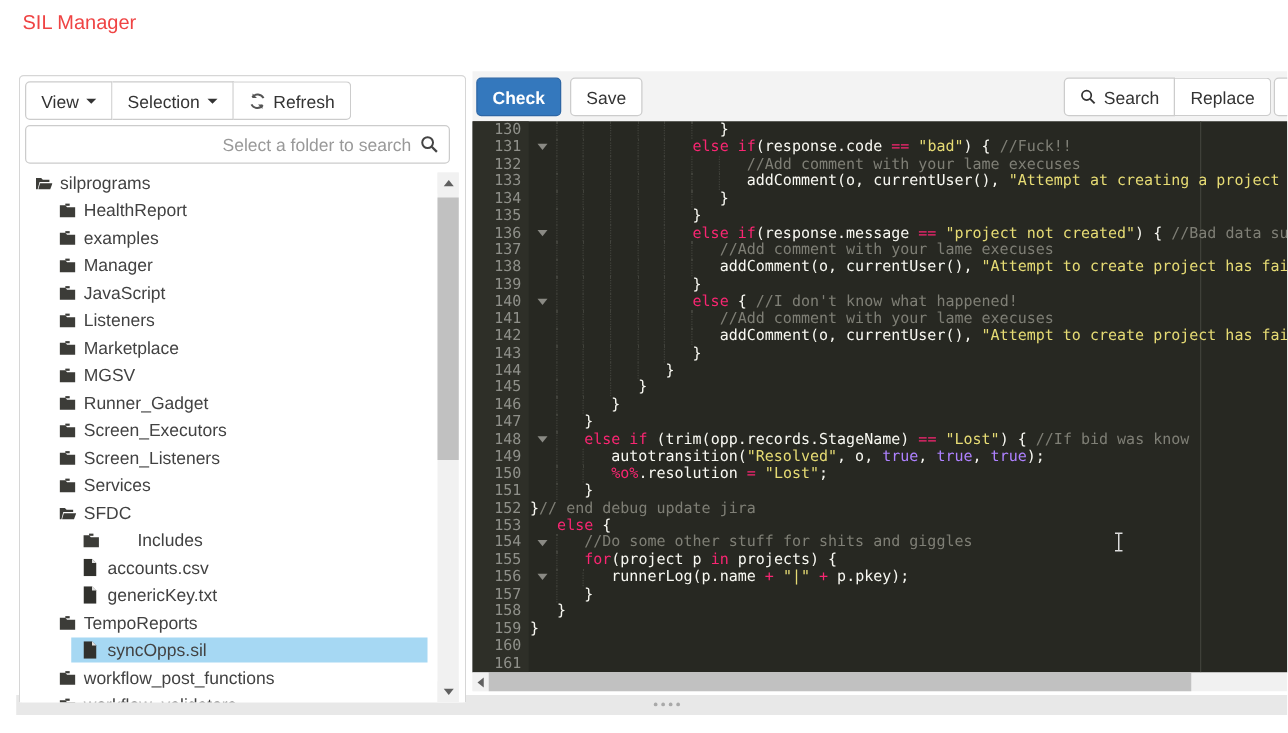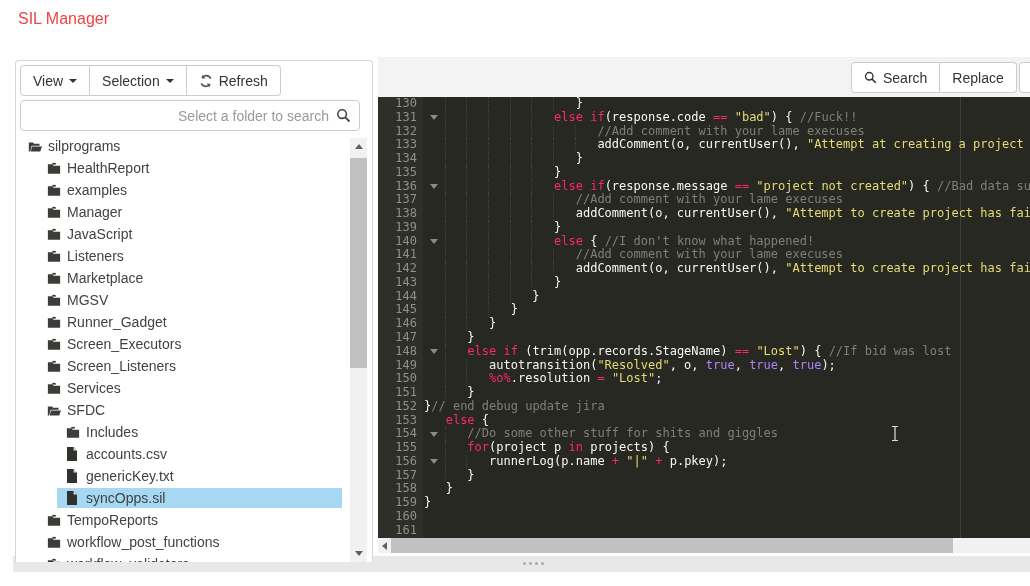--- a/index.html
+++ b/index.html
@@ -250,21 +250,21 @@
         </div>
         <div class="tree-row" style="padding-left: 31px;">
           <span class="ticon">
             <svg width="15" height="13" viewBox="0 0 17 14">
               <path fill="#3c3c38" d="M1 2h5l1.6 1.8H14V6H4.4L2.6 13H1z"></path>
               <path fill="#3c3c38" d="M4.9 7H17l-2.2 6H3.2z"></path>
             </svg>
           </span>
           <span class="tlabel">SFDC</span>
         </div>
-        <div class="tree-row" style="padding-left: 50px;">
+        <div class="tree-row" style="padding-left: 50px; gap: 24px;">
           <span class="ticon">
             <svg width="14" height="13" viewBox="0 0 16 14">
               <path fill="#3c3c38" d="M1 2h5l1.6 1.8H15V13H1z"></path>
               <rect x="6" y="0.6" width="4" height="2" fill="#3c3c38"></rect>
             </svg>
           </span>
           <span class="tlabel">Includes</span>
         </div>
         <div class="tree-row" style="padding-left: 50px;">
           <span class="ticon">
@@ -277,45 +277,45 @@
         </div>
         <div class="tree-row" style="padding-left: 50px;">
           <span class="ticon">
             <svg width="12" height="14" viewBox="0 0 12 14">
               <path fill="#31312d" d="M1 0h6.6L11 3.4V14H1z"></path>
               <path fill="#fff" d="M7.6 0l0 3.4H11z" opacity="0.85"></path>
             </svg>
           </span>
           <span class="tlabel">genericKey.txt</span>
         </div>
+        <div class="tree-row" style="padding-left: 31px;">
+          <span class="ticon">
+            <svg width="14" height="13" viewBox="0 0 16 14">
+              <path fill="#3c3c38" d="M1 2h5l1.6 1.8H15V13H1z"></path>
+              <rect x="6" y="0.6" width="4" height="2" fill="#3c3c38"></rect>
+            </svg>
+          </span>
+          <span class="tlabel">TempoReports</span>
+        </div>
         <div class="tree-row selected" style="padding-left: 50px;">
           <span class="ticon">
             <svg width="12" height="14" viewBox="0 0 12 14">
               <path fill="#31312d" d="M1 0h6.6L11 3.4V14H1z"></path>
               <path fill="#fff" d="M7.6 0l0 3.4H11z" opacity="0.85"></path>
             </svg>
           </span>
           <span class="tlabel">syncOpps.sil</span>
         </div>
         <div class="tree-row" style="padding-left: 31px;">
           <span class="ticon">
             <svg width="14" height="13" viewBox="0 0 16 14">
               <path fill="#3c3c38" d="M1 2h5l1.6 1.8H15V13H1z"></path>
               <rect x="6" y="0.6" width="4" height="2" fill="#3c3c38"></rect>
             </svg>
           </span>
-          <span class="tlabel">TempoReports</span>
-        </div>
-        <div class="tree-row" style="padding-left: 31px;">
-          <span class="ticon">
-            <svg width="14" height="13" viewBox="0 0 16 14">
-              <path fill="#3c3c38" d="M1 2h5l1.6 1.8H15V13H1z"></path>
-              <rect x="6" y="0.6" width="4" height="2" fill="#3c3c38"></rect>
-            </svg>
-          </span>
           <span class="tlabel">workflow_post_functions</span>
         </div>
         <div class="tree-row" style="padding-left: 31px;">
           <span class="ticon">
             <svg width="14" height="13" viewBox="0 0 16 14">
               <path fill="#3c3c38" d="M1 2h5l1.6 1.8H15V13H1z"></path>
               <rect x="6" y="0.6" width="4" height="2" fill="#3c3c38"></rect>
             </svg>
           </span>
           <span class="tlabel">workflow_validators</span>
@@ -327,20 +327,24 @@
           <span class="tri-up"></span>
         </div>
       <div class="thumb"></div>
       <div class="arrow down">
           <span class="tri-down"></span>
         </div>
     </div>
   </div>
 
   <div id="editor-toolbar">
+    <div class="left-btns">
+      <button class="btn btn-primary single">Check</button>
+      <button class="btn single">Save</button>
+    </div>
     <div class="right-btns btn-group">
       <button class="btn">
         <span style="display:inline-flex">
           <svg width="13" height="13" viewBox="0 0 16 16">
               <circle cx="6.5" cy="6.5" r="4.6" fill="none" stroke="#333" stroke-width="1.7"></circle>
               <line x1="10" y1="10" x2="14.4" y2="14.4" stroke="#333" stroke-width="1.9"></line>
             </svg>
         </span>
         <span>Search</span>
       </button>
@@ -397,21 +401,21 @@
         <div class="code-line"><span class="tok-p">                     addComment(o, currentUser(), </span><span class="tok-s">"Attempt to create project has failed</span><span class="guide" style="left: 3ch;"></span><span class="guide" style="left: 6ch;"></span><span class="guide" style="left: 9ch;"></span><span class="guide" style="left: 12ch;"></span><span class="guide" style="left: 15ch;"></span><span class="guide" style="left: 18ch;"></span></div>
         <div class="code-line"><span class="tok-p">                  }</span><span class="guide" style="left: 3ch;"></span><span class="guide" style="left: 6ch;"></span><span class="guide" style="left: 9ch;"></span><span class="guide" style="left: 12ch;"></span><span class="guide" style="left: 15ch;"></span></div>
         <div class="code-line"><span class="tok-p">                  </span><span class="tok-k">else</span><span class="tok-p"> { </span><span class="tok-c">//I don't know what happened!</span><span class="guide" style="left: 3ch;"></span><span class="guide" style="left: 6ch;"></span><span class="guide" style="left: 9ch;"></span><span class="guide" style="left: 12ch;"></span><span class="guide" style="left: 15ch;"></span></div>
         <div class="code-line"><span class="tok-p">                     </span><span class="tok-c">//Add comment with your lame execuses</span><span class="guide" style="left: 3ch;"></span><span class="guide" style="left: 6ch;"></span><span class="guide" style="left: 9ch;"></span><span class="guide" style="left: 12ch;"></span><span class="guide" style="left: 15ch;"></span><span class="guide" style="left: 18ch;"></span></div>
         <div class="code-line"><span class="tok-p">                     addComment(o, currentUser(), </span><span class="tok-s">"Attempt to create project has failed</span><span class="guide" style="left: 3ch;"></span><span class="guide" style="left: 6ch;"></span><span class="guide" style="left: 9ch;"></span><span class="guide" style="left: 12ch;"></span><span class="guide" style="left: 15ch;"></span><span class="guide" style="left: 18ch;"></span></div>
         <div class="code-line"><span class="tok-p">                  }</span><span class="guide" style="left: 3ch;"></span><span class="guide" style="left: 6ch;"></span><span class="guide" style="left: 9ch;"></span><span class="guide" style="left: 12ch;"></span><span class="guide" style="left: 15ch;"></span></div>
         <div class="code-line"><span class="tok-p">               }</span><span class="guide" style="left: 3ch;"></span><span class="guide" style="left: 6ch;"></span><span class="guide" style="left: 9ch;"></span><span class="guide" style="left: 12ch;"></span></div>
         <div class="code-line"><span class="tok-p">            }</span><span class="guide" style="left: 3ch;"></span><span class="guide" style="left: 6ch;"></span><span class="guide" style="left: 9ch;"></span></div>
         <div class="code-line"><span class="tok-p">         }</span><span class="guide" style="left: 3ch;"></span><span class="guide" style="left: 6ch;"></span></div>
         <div class="code-line"><span class="tok-p">      }</span><span class="guide" style="left: 3ch;"></span></div>
-        <div class="code-line"><span class="tok-p">      </span><span class="tok-k">else if</span><span class="tok-p"> (trim(opp.records.StageName) </span><span class="tok-k">==</span><span class="tok-p"> </span><span class="tok-s">"Lost"</span><span class="tok-p">) { </span><span class="tok-c">//If bid was lost</span><span class="guide" style="left: 3ch;"></span></div>
+        <div class="code-line"><span class="tok-p">      </span><span class="tok-k">else if</span><span class="tok-p"> (trim(opp.records.StageName) </span><span class="tok-k">==</span><span class="tok-p"> </span><span class="tok-s">"Lost"</span><span class="tok-p">) { </span><span class="tok-c">//If bid was know</span><span class="guide" style="left: 3ch;"></span></div>
         <div class="code-line"><span class="tok-p">         autotransition(</span><span class="tok-s">"Resolved"</span><span class="tok-p">, o, </span><span class="tok-b">true</span><span class="tok-p">, </span><span class="tok-b">true</span><span class="tok-p">, </span><span class="tok-b">true</span><span class="tok-p">);</span><span class="guide" style="left: 3ch;"></span><span class="guide" style="left: 6ch;"></span></div>
         <div class="code-line"><span class="tok-p">         </span><span class="tok-k">%o%</span><span class="tok-p">.resolution </span><span class="tok-k">=</span><span class="tok-p"> </span><span class="tok-s">"Lost"</span><span class="tok-p">;</span><span class="guide" style="left: 3ch;"></span><span class="guide" style="left: 6ch;"></span></div>
         <div class="code-line"><span class="tok-p">      }</span><span class="guide" style="left: 3ch;"></span></div>
         <div class="code-line"><span class="tok-p">}</span><span class="tok-c">// end debug update jira</span></div>
         <div class="code-line"><span class="tok-p">   </span><span class="tok-k">else</span><span class="tok-p"> {</span></div>
         <div class="code-line"><span class="tok-p">      </span><span class="tok-c">//Do some other stuff for shits and giggles</span><span class="guide" style="left: 3ch;"></span></div>
         <div class="code-line"><span class="tok-p">      </span><span class="tok-k">for</span><span class="tok-p">(project p </span><span class="tok-k">in</span><span class="tok-p"> projects) {</span><span class="guide" style="left: 3ch;"></span></div>
         <div class="code-line"><span class="tok-p">         runnerLog(p.name </span><span class="tok-k">+</span><span class="tok-p"> </span><span class="tok-s">"|"</span><span class="tok-p"> </span><span class="tok-k">+</span><span class="tok-p"> p.pkey);</span><span class="guide" style="left: 3ch;"></span><span class="guide" style="left: 6ch;"></span></div>
         <div class="code-line"><span class="tok-p">      }</span><span class="guide" style="left: 3ch;"></span></div>
         <div class="code-line"><span class="tok-p">   }</span></div>

